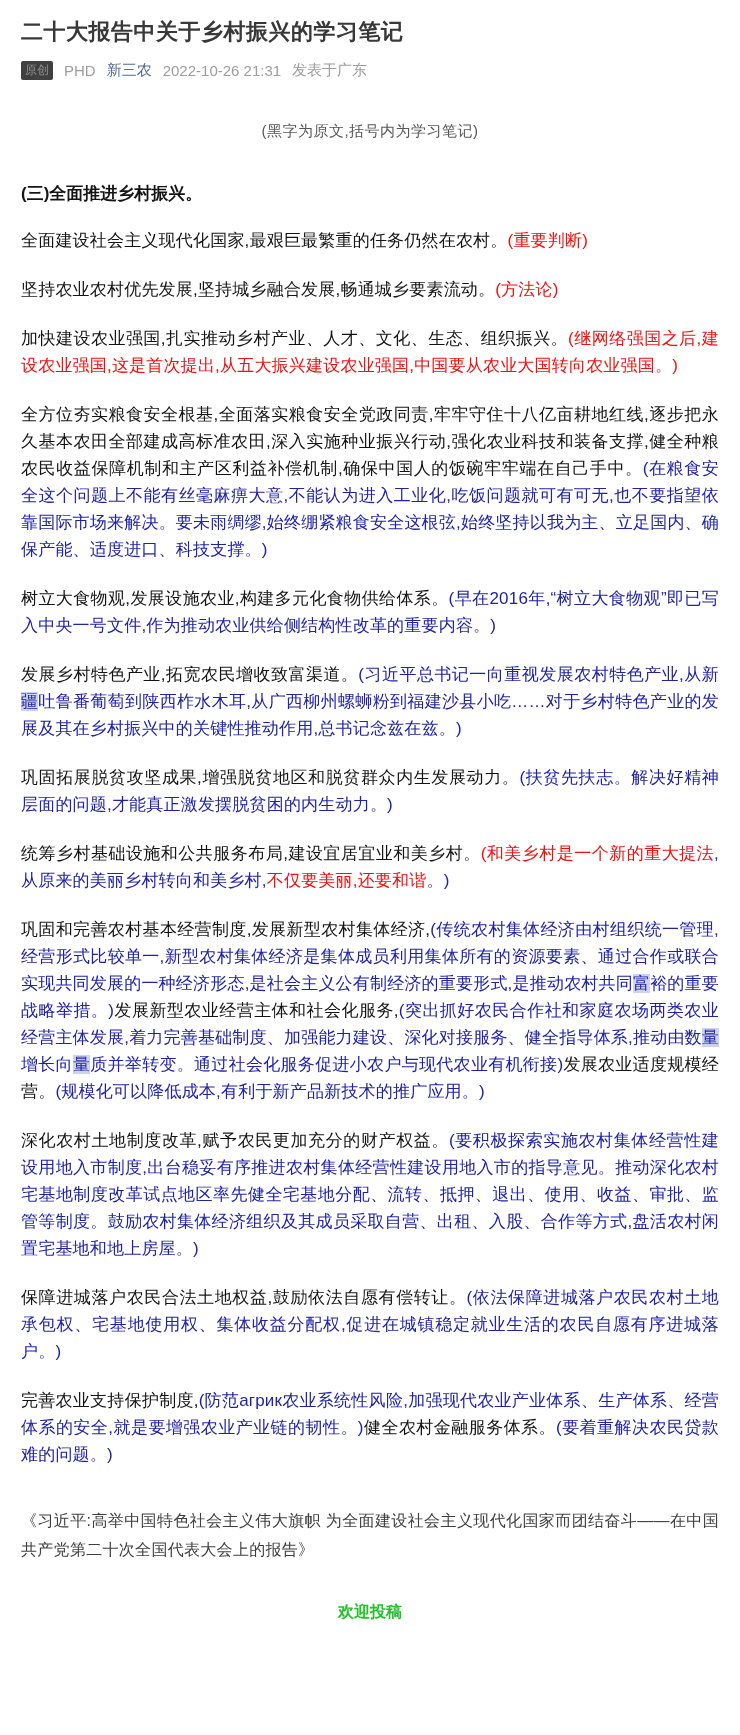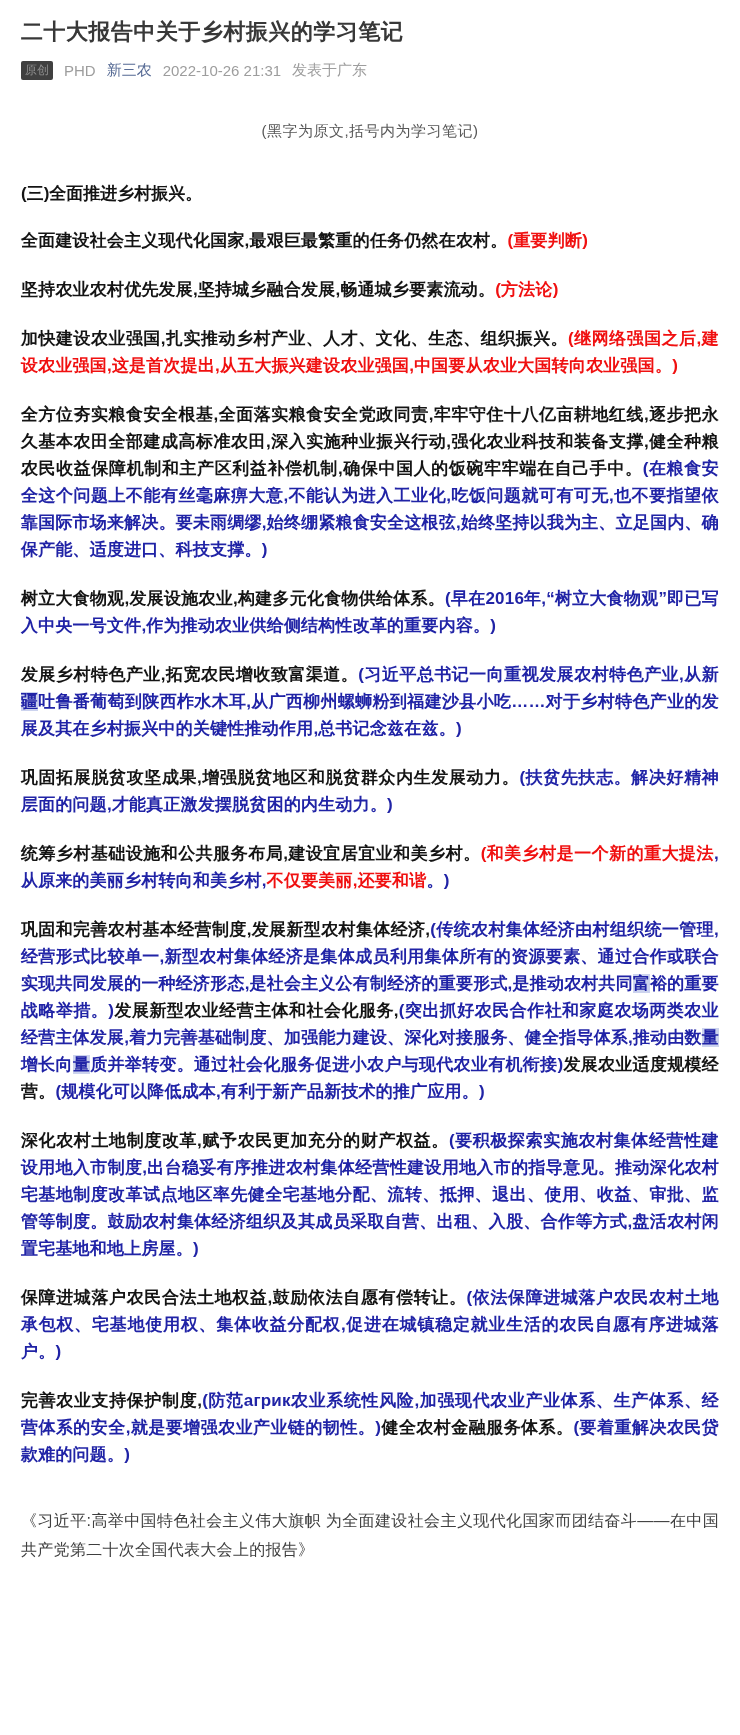--- a/index.html
+++ b/index.html
@@ -53,21 +53,21 @@
   }
   .heading {
     font-size:17px;
     font-weight:700;
     color:#141414;
     margin:41px 0 0 0;
   }
   .body-wrap { margin-top:14px; }
   .para {
     font-size:17px;
-    font-weight:700;
+    font-weight:400;
     line-height:27px;
     color:var(--black,#141414);
     text-align:justify;
     margin-top:22px;
     letter-spacing:0.2px;
   }
   .seg-black { color:var(--black,#141414); }
   .seg-red   { color:var(--red,#f01010); }
   .seg-blue  { color:var(--blue,#2023a6); }
   .hl { background:var(--hl,#ccd3ee); }
@@ -118,14 +118,15 @@
       <p class="para"><span class="seg-black">巩固拓展脱贫攻坚成果,增强脱贫地区和脱贫群众内生发展动力。</span><span class="seg-blue">(扶贫先扶志。解决好精神层面的问题,才能真正激发摆脱贫困的内生动力。)</span></p>
       <p class="para"><span class="seg-black">统筹乡村基础设施和公共服务布局,建设宜居宜业和美乡村。</span><span class="seg-red">(和美乡村是一个新的重大提法</span><span class="seg-blue">,从原来的美丽乡村转向和美乡村,</span><span class="seg-red">不仅要美丽,还要和谐</span><span class="seg-blue">。)</span></p>
       <p class="para"><span class="seg-black">巩固和完善农村基本经营制度,发展新型农村集体经济,</span><span class="seg-blue">(传统农村集体经济由村组织统一管理,经营形式比较单一,新型农村集体经济是集体成员利用集体所有的资源要素、通过合作或联合实现共同发展的一种经济形态,是社会主义公有制经济的重要形式,是推动农村共同</span><span class="seg-blue hl">富</span><span class="seg-blue">裕的重要战略举措。)</span><span class="seg-black">发展新型农业经营主体和社会化服务,</span><span class="seg-blue">(突出抓好农民合作社和家庭农场两类农业经营主体发展,着力完善基础制度、加强能力建设、深化对接服务、健全指导体系,推动由数</span><span class="seg-blue hl">量</span><span class="seg-blue">增长向</span><span class="seg-blue hl">量</span><span class="seg-blue">质并举转变。通过社会化服务促进小农户与现代农业有机衔接)</span><span class="seg-black">发展农业适度规模经营。</span><span class="seg-blue">(规模化可以降低成本,有利于新产品新技术的推广应用。)</span></p>
       <p class="para"><span class="seg-black">深化农村土地制度改革,赋予农民更加充分的财产权益。</span><span class="seg-blue">(要积极探索实施农村集体经营性建设用地入市制度,出台稳妥有序推进农村集体经营性建设用地入市的指导意见。推动深化农村宅基地制度改革试点地区率先健全宅基地分配、流转、抵押、退出、使用、收益、审批、监管等制度。鼓励农村集体经济组织及其成员采取自营、出租、入股、合作等方式,盘活农村闲置宅基地和地上房屋。)</span></p>
       <p class="para"><span class="seg-black">保障进城落户农民合法土地权益,鼓励依法自愿有偿转让。</span><span class="seg-blue">(依法保障进城落户农民农村土地承包权、宅基地使用权、集体收益分配权,促进在城镇稳定就业生活的农民自愿有序进城落户。)</span></p>
       <p class="para"><span class="seg-black">完善农业支持保护制度,</span><span class="seg-blue">(防范агрик农业系统性风险,加强现代农业产业体系、生产体系、经营体系的安全,就是要增强农业产业链的韧性。)</span><span class="seg-black">健全农村金融服务体系。</span><span class="seg-blue">(要着重解决农民贷款难的问题。)</span></p>
     </div>
 
   <p class="source">《习近平:高举中国特色社会主义伟大旗帜 为全面建设社会主义现代化国家而团结奋斗——在中国共产党第二十次全国代表大会上的报告》</p>
 
+  <p class="submit">欢迎投稿</p>
 
 </div>
 
 </body></html>

